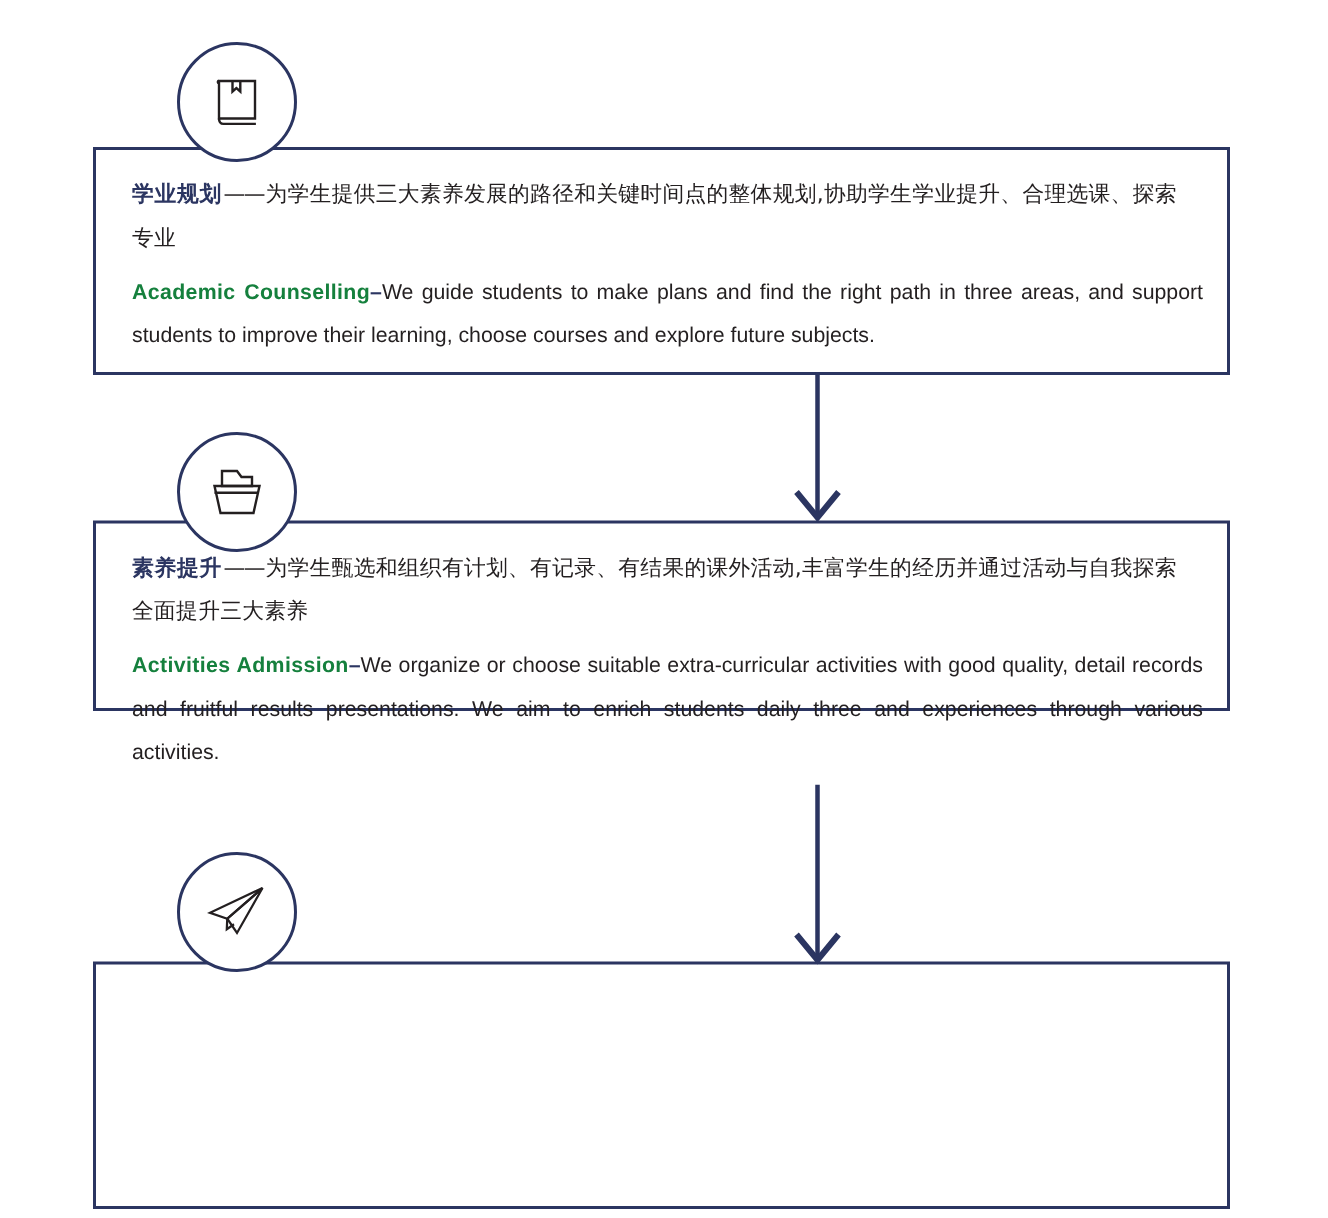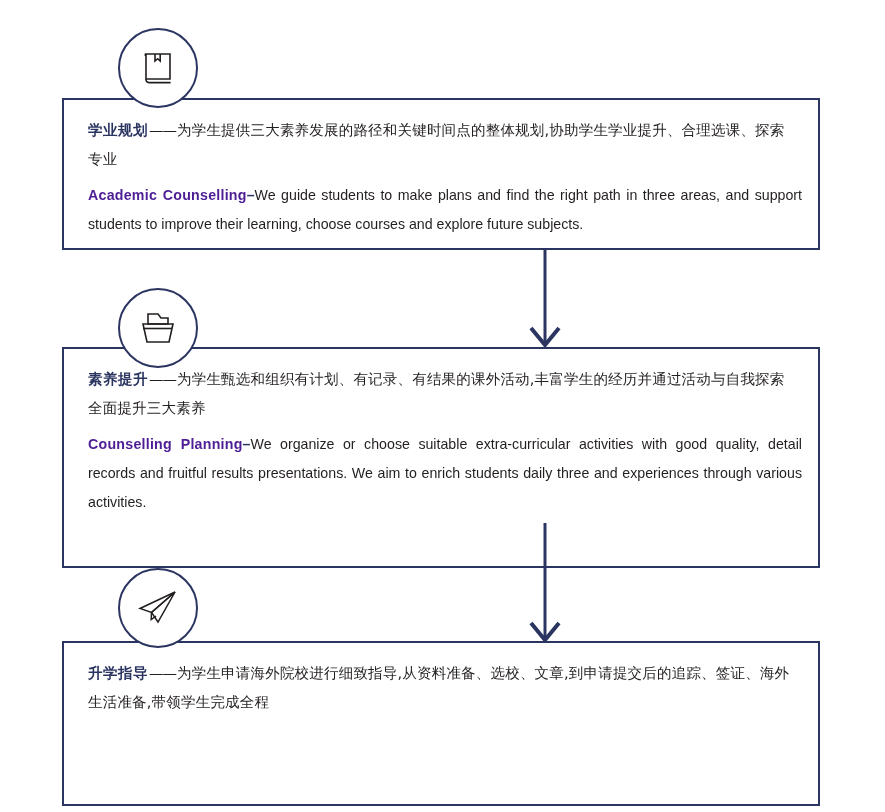--- a/index.html
+++ b/index.html
@@ -26,21 +26,21 @@
   
   .section {
     position: absolute;
     left: 62px;
     width: 758px;              
     box-sizing: border-box;
     border: 2px solid #2b3561;
     background: #ffffff;
   }
   .section.s1 { top: 98px;  height: 152px; }
-  .section.s2 { top: 347px; height: 221px; }
+  .section.s2 { top: 347px; height: 127px; }
   .section.s3 { top: 641px; height: 165px; }
 
   .section-body {
     padding: 16px 22px 10px 24px;
   }
 
   
   .cn-para {
     font-size: 14.5px;
     line-height: 29px;
@@ -67,21 +67,21 @@
     color: #231f20;
     margin: 7px 0 0 0;
     text-align: justify;
     text-justify: inter-word;
   }
   .s1 .en-para { width: 714px; }
   .s2 .en-para { width: 714px; }
   .s3 .en-para { width: 712px; }
   .en-title {
     font-weight: bold;
-    color: #4c1d95;
+    color: #15803d;
     letter-spacing: 0.25px;
   }
   .en-dash { color: #2b3561; font-weight: bold; }
 
   
   .badge {
     position: absolute;
     width: 80px;
     height: 80px;
     border-radius: 50%;
@@ -136,21 +136,21 @@
       <g stroke="#2b3561" fill="none" stroke-width="3">
         <line x1="35" y1="0" x2="35" y2="96"></line>
         <polyline points="21,80 35,97 49,80" stroke-width="4" stroke-linecap="butt" stroke-linejoin="miter"></polyline>
       </g>
     </svg>
   </span>
 
   <div class="section s2">
     <div class="section-body">
       <p class="cn-para"><span class="cn-title">素养提升</span><span class="cn-dash">——</span><span>为学生甄选和组织有计划、有记录、有结果的课外活动,丰富学生的经历并通过活动与自我探索全面提升三大素养</span></p>
-      <p class="en-para"><span class="en-title">Counselling Planning</span><span class="en-dash">–</span><span>We organize or choose suitable extra-curricular activities with good quality, detail records and fruitful results presentations. We aim to enrich students daily three and experiences through various activities.</span></p>
+      <p class="en-para"><span class="en-title">Activities Admission</span><span class="en-dash">–</span><span>We organize or choose suitable extra-curricular activities with good quality, detail records and fruitful results presentations. We aim to enrich students daily three and experiences through various activities.</span></p>
     </div>
   </div>
 
   <div class="badge b2">
     <span>
       <svg width="44" height="40" viewBox="0 0 44 40">
         <g fill="none" stroke="#231f20" stroke-width="1.6" stroke-linejoin="miter">
           <path d="M12 6 H22 L25 10 H32 V16 H12 Z"></path>
           <path d="M7 16 H37 L33 34 H11 Z"></path>
           <line x1="7" y1="20.5" x2="36" y2="20.5"></line>
@@ -163,21 +163,20 @@
     <svg width="70" height="120" viewBox="0 0 70 120">
       <g stroke="#2b3561" fill="none" stroke-width="3">
         <line x1="35" y1="0" x2="35" y2="116"></line>
         <polyline points="21,100 35,117 49,100" stroke-width="4" stroke-linecap="butt" stroke-linejoin="miter"></polyline>
       </g>
     </svg>
   </span>
 
   <div class="section s3">
     <div class="section-body">
-      <p class="cn-para"><span class="cn-title">升学指导</span><span class="cn-dash">——</span><span>为学生申请海外院校进行细致指导,从资料准备、选校、文章,到申请提交后的追踪、签证、海外生活准备,带领学生完成全程</span></p>
     </div>
   </div>
 
   <div class="badge b3">
     <span>
       <svg width="48" height="44" viewBox="0 0 48 44">
         <g fill="none" stroke="#231f20" stroke-width="1.5" stroke-linejoin="miter">
           <path d="M41 6 L6 22.5 L17.5 26.5 Z"></path>
           <path d="M41 6 L17.5 26.5 L24 36 Z"></path>
           <path d="M17.5 26.5 L17.2 33.5 L22 30.2"></path>

